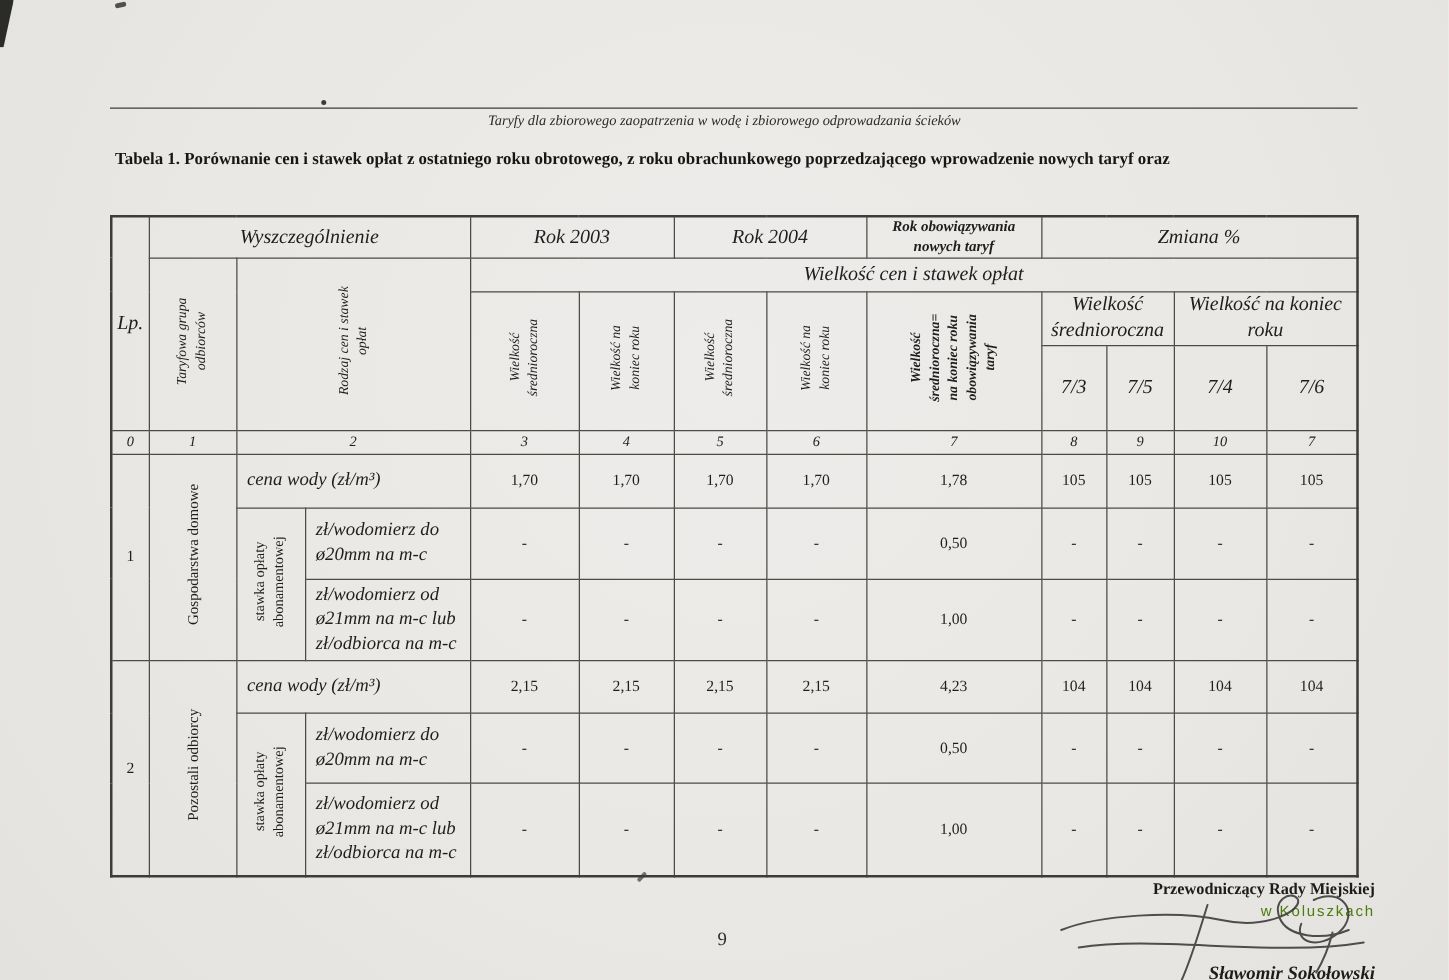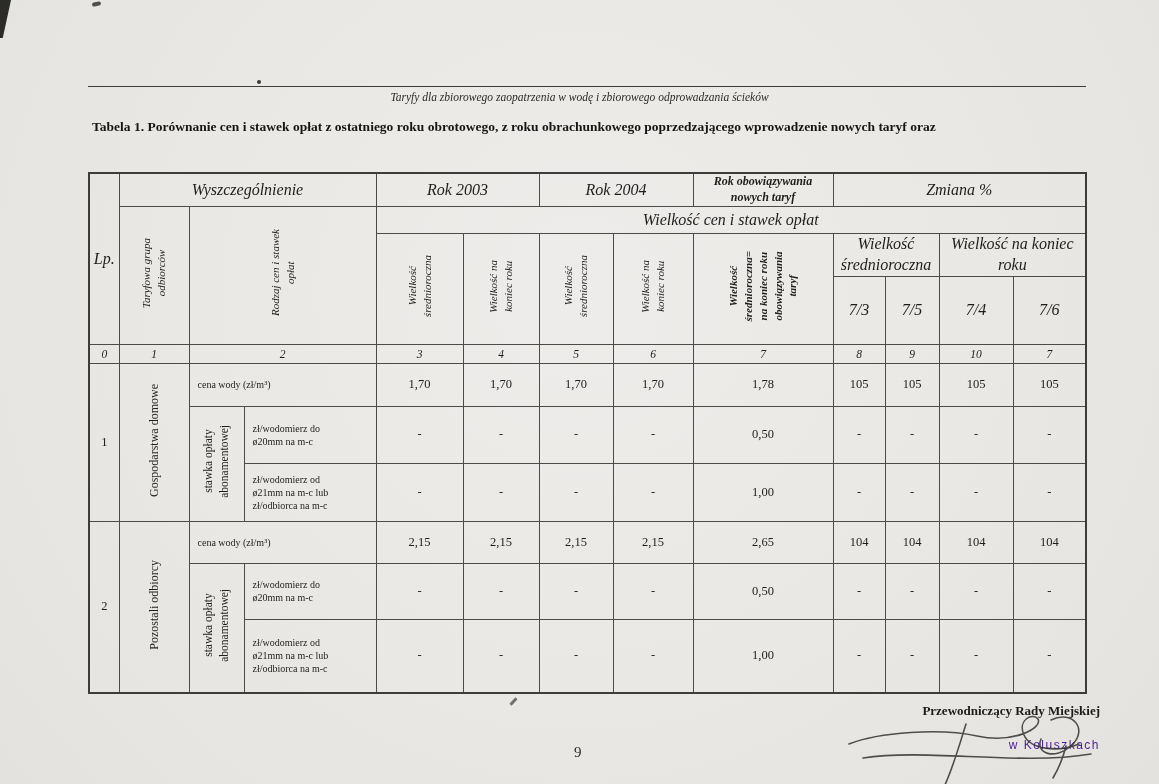--- a/index.html
+++ b/index.html
@@ -51,29 +51,29 @@
   .hdr { font-style:italic; font-size:16px; }
   .hdr-b { font-style:italic; font-weight:bold; font-size:12px;margin-left:26px; }
   .pre { white-space:pre-line; line-height:1.3; }
   .vtext { writing-mode:vertical-rl; transform:rotate(180deg); display:inline-block;
     white-space:pre-line; line-height:1.35; }
   .v-hdr { font-style:italic; font-size:11px; }
   .v-hdr-b { font-style:italic; font-weight:bold; font-size:11px; }
   .v-group { font-size:12px; }
   .v-sub { font-size:11.5px; }
   .nums td { font-style:italic; font-size:11.5px; padding:1px 2px; }
-  .name-cell { text-align:left; padding:3px 4px 3px 8px; font-size:10px; }
+  .name-cell { text-align:left; padding:3px 4px 3px 8px; font-size:15px;font-style:italic; }
   .b { font-weight:normal; }
 
   .page-number { position:absolute; top:744px; left:574px; font-size:15px; color:#2c2c2a; }
 
   .sig { position:absolute; top:703px; left:856px; width:244px; text-align:right; }
   .sig-line1 { font-weight:bold; font-size:13px; color:#1c1c1a; white-space:nowrap; }
-  .sig-line2 { font-family:"Liberation Sans", sans-serif; font-size:12px; color:#4c1d95;
-    letter-spacing:1.5px; margin-top:19px; }
+  .sig-line2 { font-family:"Liberation Sans", sans-serif; font-size:12px; color:#4d7c0f;
+    letter-spacing:1.5px; margin-top:3px; }
   .sig-name { font-weight:bold; font-style:italic; font-size:15px; margin-top:35px;
     color:#1c1c1a; }
   .sig-scribble { position:absolute; top:708px; left:845px; width:250px; height:80px; }
 </style>
 </head>
 <body>
 
 <div class="corner-smudge"></div>
 <div class="speck-top"></div>
 <div class="dot-mid"></div>
@@ -213,21 +213,21 @@
   </tr>
 
   <tr class="r9">
     <td rowspan="3">2</td>
     <td rowspan="3"><span class="vtext v-group">Pozostali odbiorcy</span></td>
     <td colspan="2" class="name-cell">cena wody (zł/m³)</td>
     <td>2,15</td>
     <td>2,15</td>
     <td>2,15</td>
     <td>2,15</td>
-    <td class="b">2,65</td>
+    <td class="b">4,23</td>
     <td>104</td>
     <td>104</td>
     <td>104</td>
     <td>104</td>
   </tr>
 
   <tr class="r10">
     <td rowspan="2"><span class="vtext v-sub">stawka opłaty
 abonamentowej</span></td>
     <td class="name-cell pre">zł/wodomierz do

